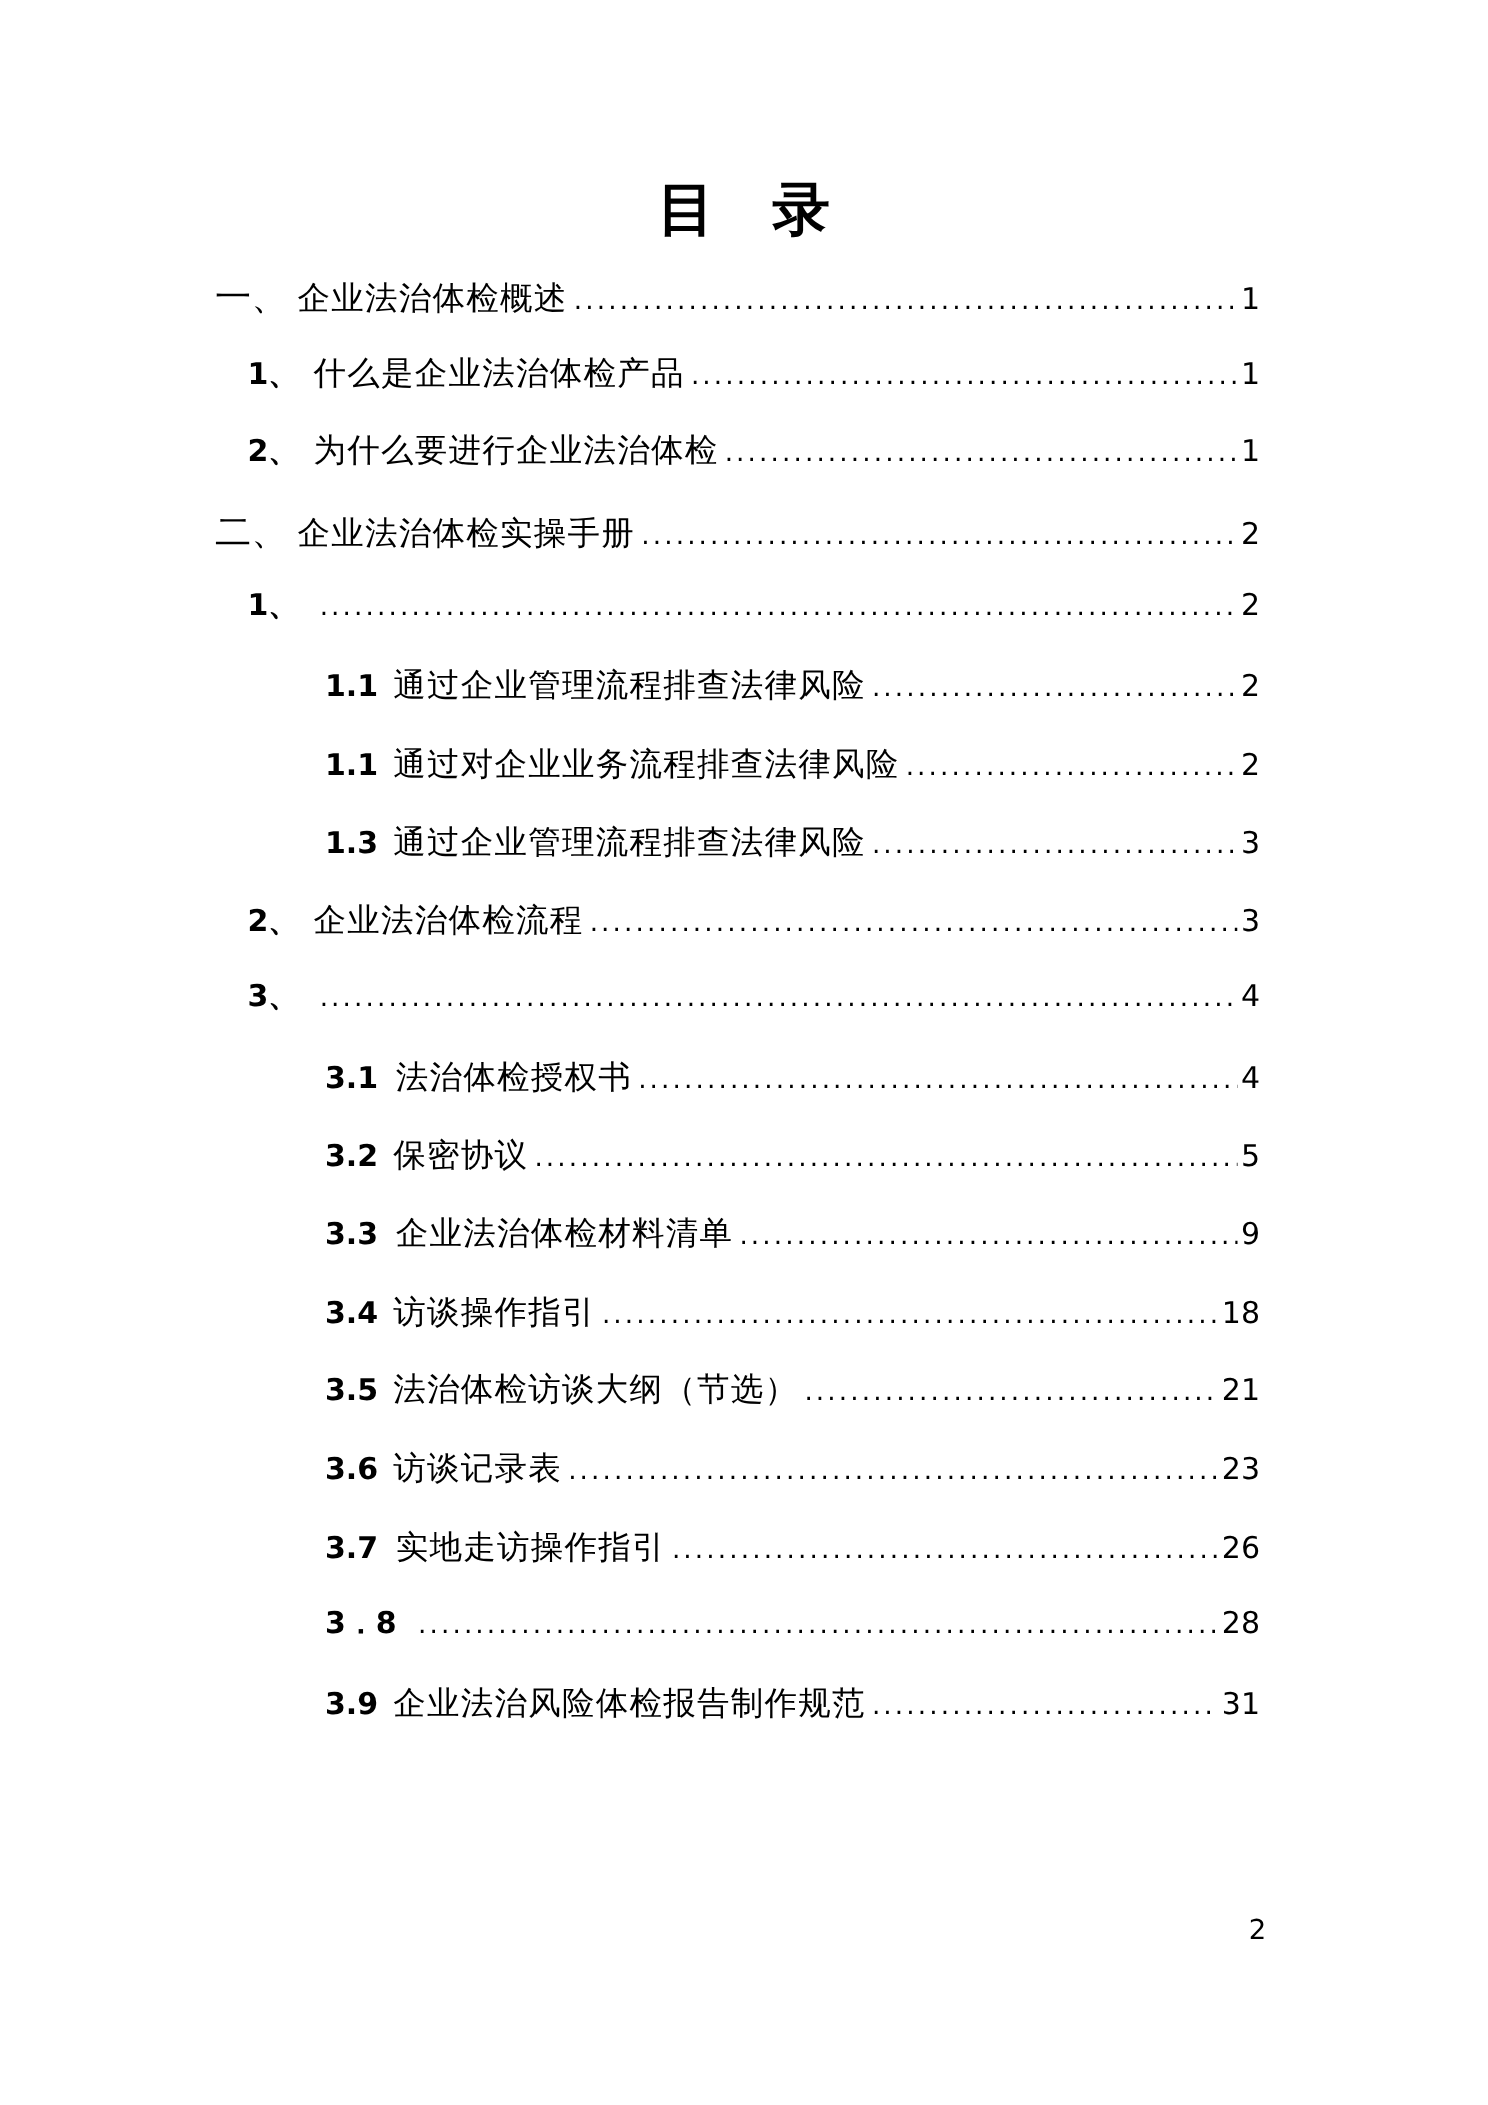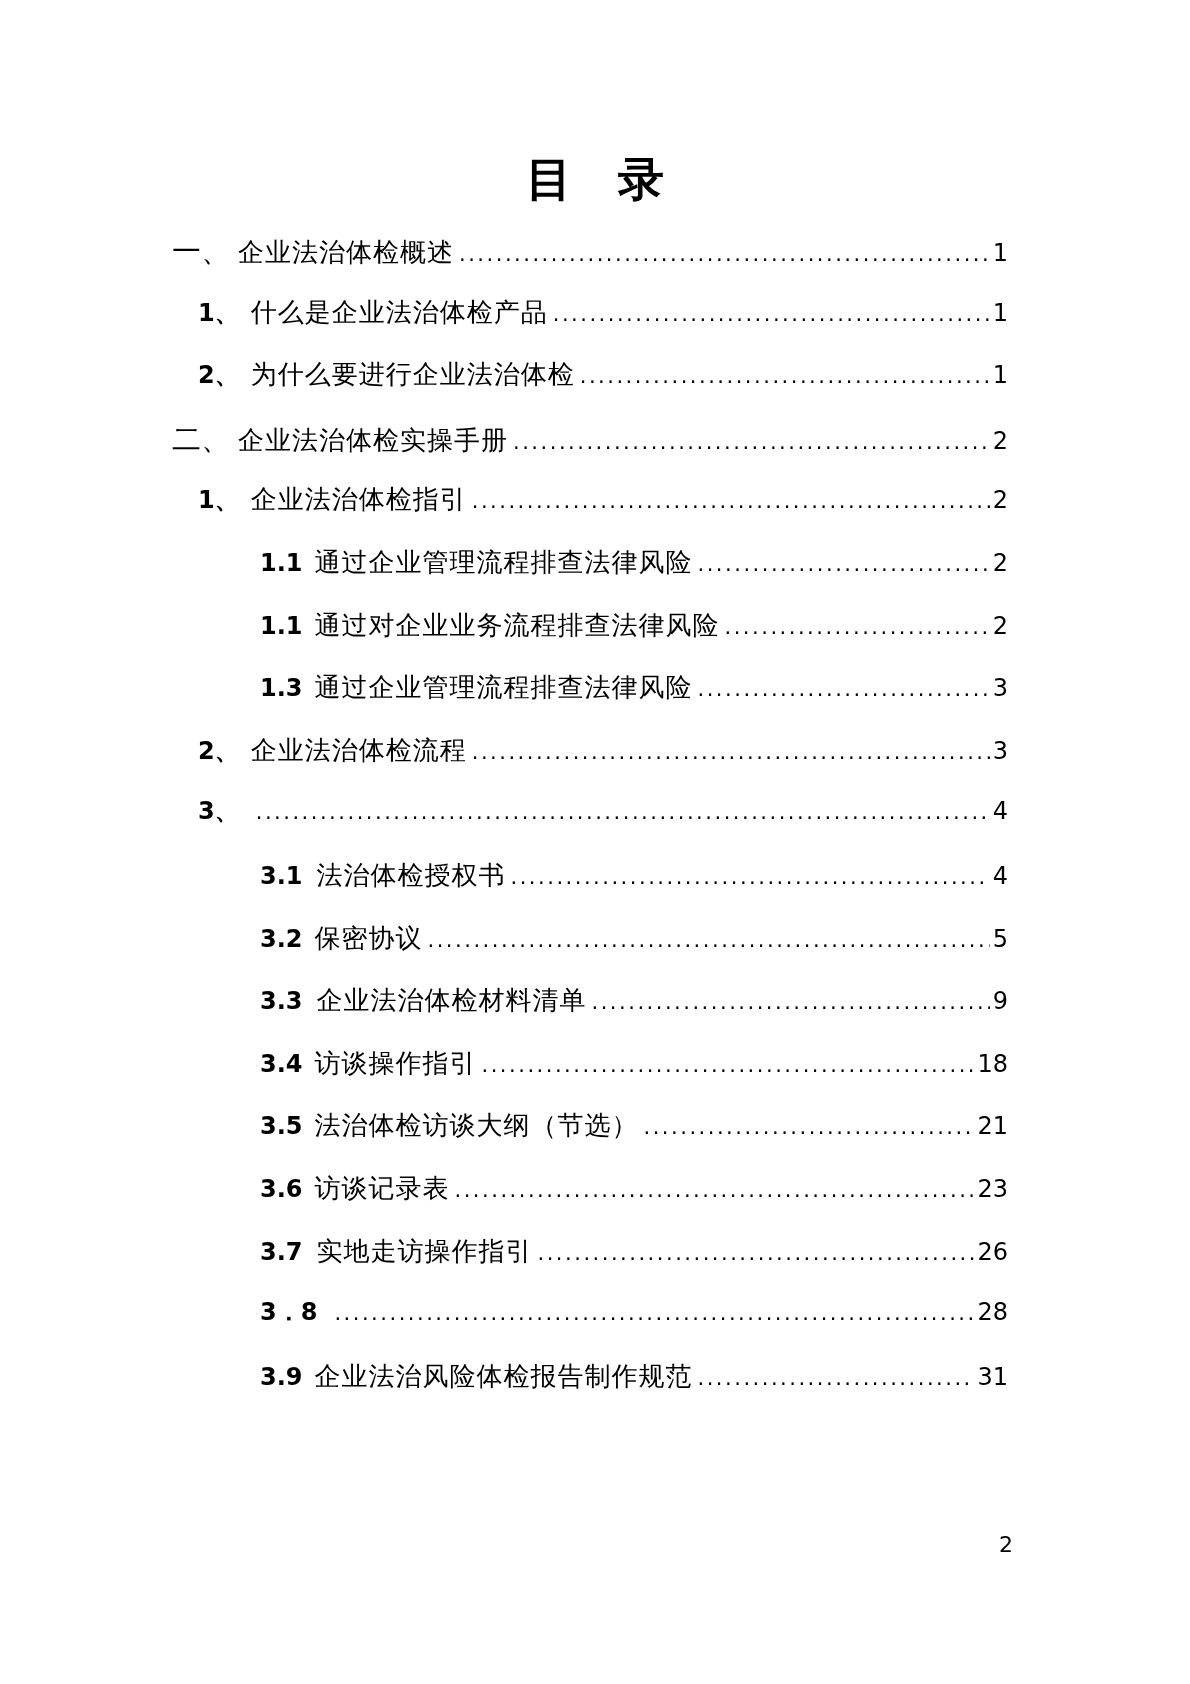--- a/index.html
+++ b/index.html
@@ -9,21 +9,21 @@
   }
   body {
     width: 1190px;
     height: 1684px;
     position: relative;
     overflow: hidden;
     color: #000000;
     font-family: "DejaVu Serif", "Liberation Serif", serif;
   }
   .doc-title {
-    margin: 12px;
+    margin: 0;
     padding-top: 140px;
     text-align: center;
     font-size: 46px;
     line-height: 54px;
     font-weight: bold;
   }
   .toc {
     margin: 10px 182px 0 172px;
   }
   .toc-row {
@@ -107,21 +107,20 @@
 
   <div class="toc-row lvl-1">
     <span class="num">二、</span>
     <span class="label">企业法治体检实操手册</span>
     <span class="leader">............................................................................................................................................................................................................................</span>
     <span class="pagenum">2</span>
   </div>
 
   <div class="toc-row lvl-2">
     <span class="num">1、</span>
-    <span class="label">企业法治体检指引</span>
     <span class="leader">............................................................................................................................................................................................................................</span>
     <span class="pagenum">2</span>
   </div>
 
   <div class="toc-row lvl-3">
     <span class="num">1.1</span>
     <span class="label">通过企业管理流程排查法律风险</span>
     <span class="leader">............................................................................................................................................................................................................................</span>
     <span class="pagenum">2</span>
   </div>

